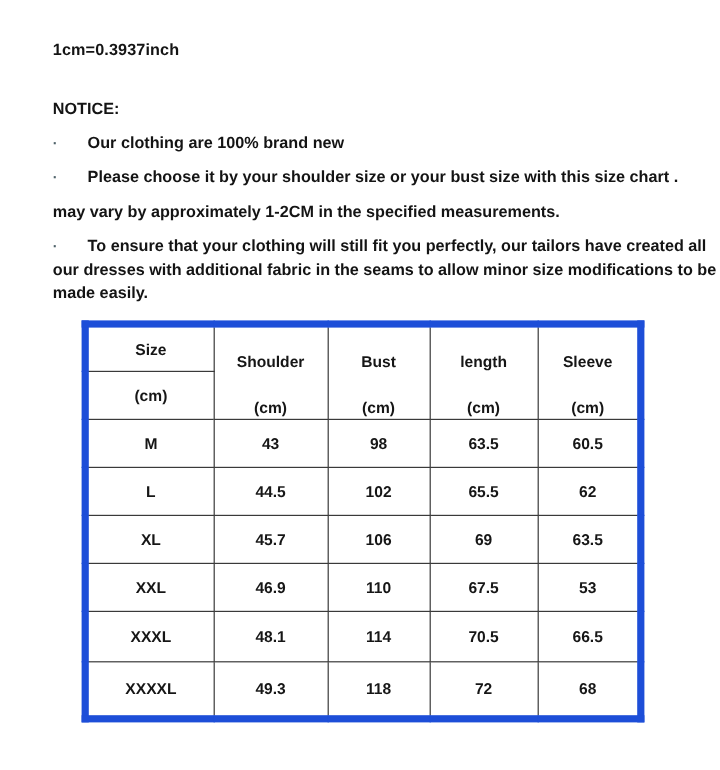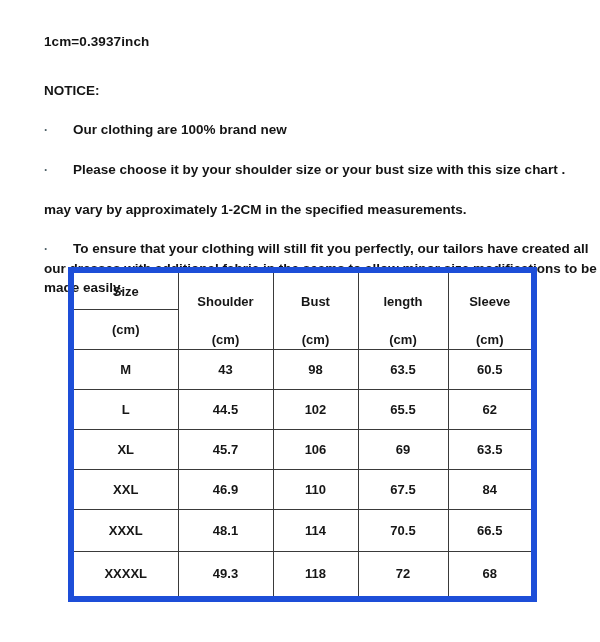--- a/index.html
+++ b/index.html
@@ -21,21 +21,21 @@
     left: 44px; top: 34px;
     font-size: 13.5px;
     letter-spacing: 0.1px;
   }
   .notice {
     position: absolute;
     left: 44px; top: 81px; right: 38px;
     font-size: 13.5px;
   }
   .notice-title { line-height: 19px; margin-bottom: 5px; }
-  .notice-item { margin-top: 20px; }
+  .notice-item { margin-top: 9px; }
   .nline { line-height: 19px; white-space: nowrap; }
   .bullet {
     display: inline-block;
     width: 29px;
     font-size: 12px;
     color: #4e6168;
     vertical-align: baseline;
   }
   table.size-chart {
     position: absolute;
@@ -140,21 +140,21 @@
         <td>45.7</td>
         <td>106</td>
         <td>69</td>
         <td>63.5</td>
       </tr>
       <tr class="drow">
         <td>XXL</td>
         <td>46.9</td>
         <td>110</td>
         <td>67.5</td>
-        <td>84</td>
+        <td>53</td>
       </tr>
       <tr class="drow-tall">
         <td>XXXL</td>
         <td>48.1</td>
         <td>114</td>
         <td>70.5</td>
         <td>66.5</td>
       </tr>
       <tr class="drow-taller">
         <td>XXXXL</td>

